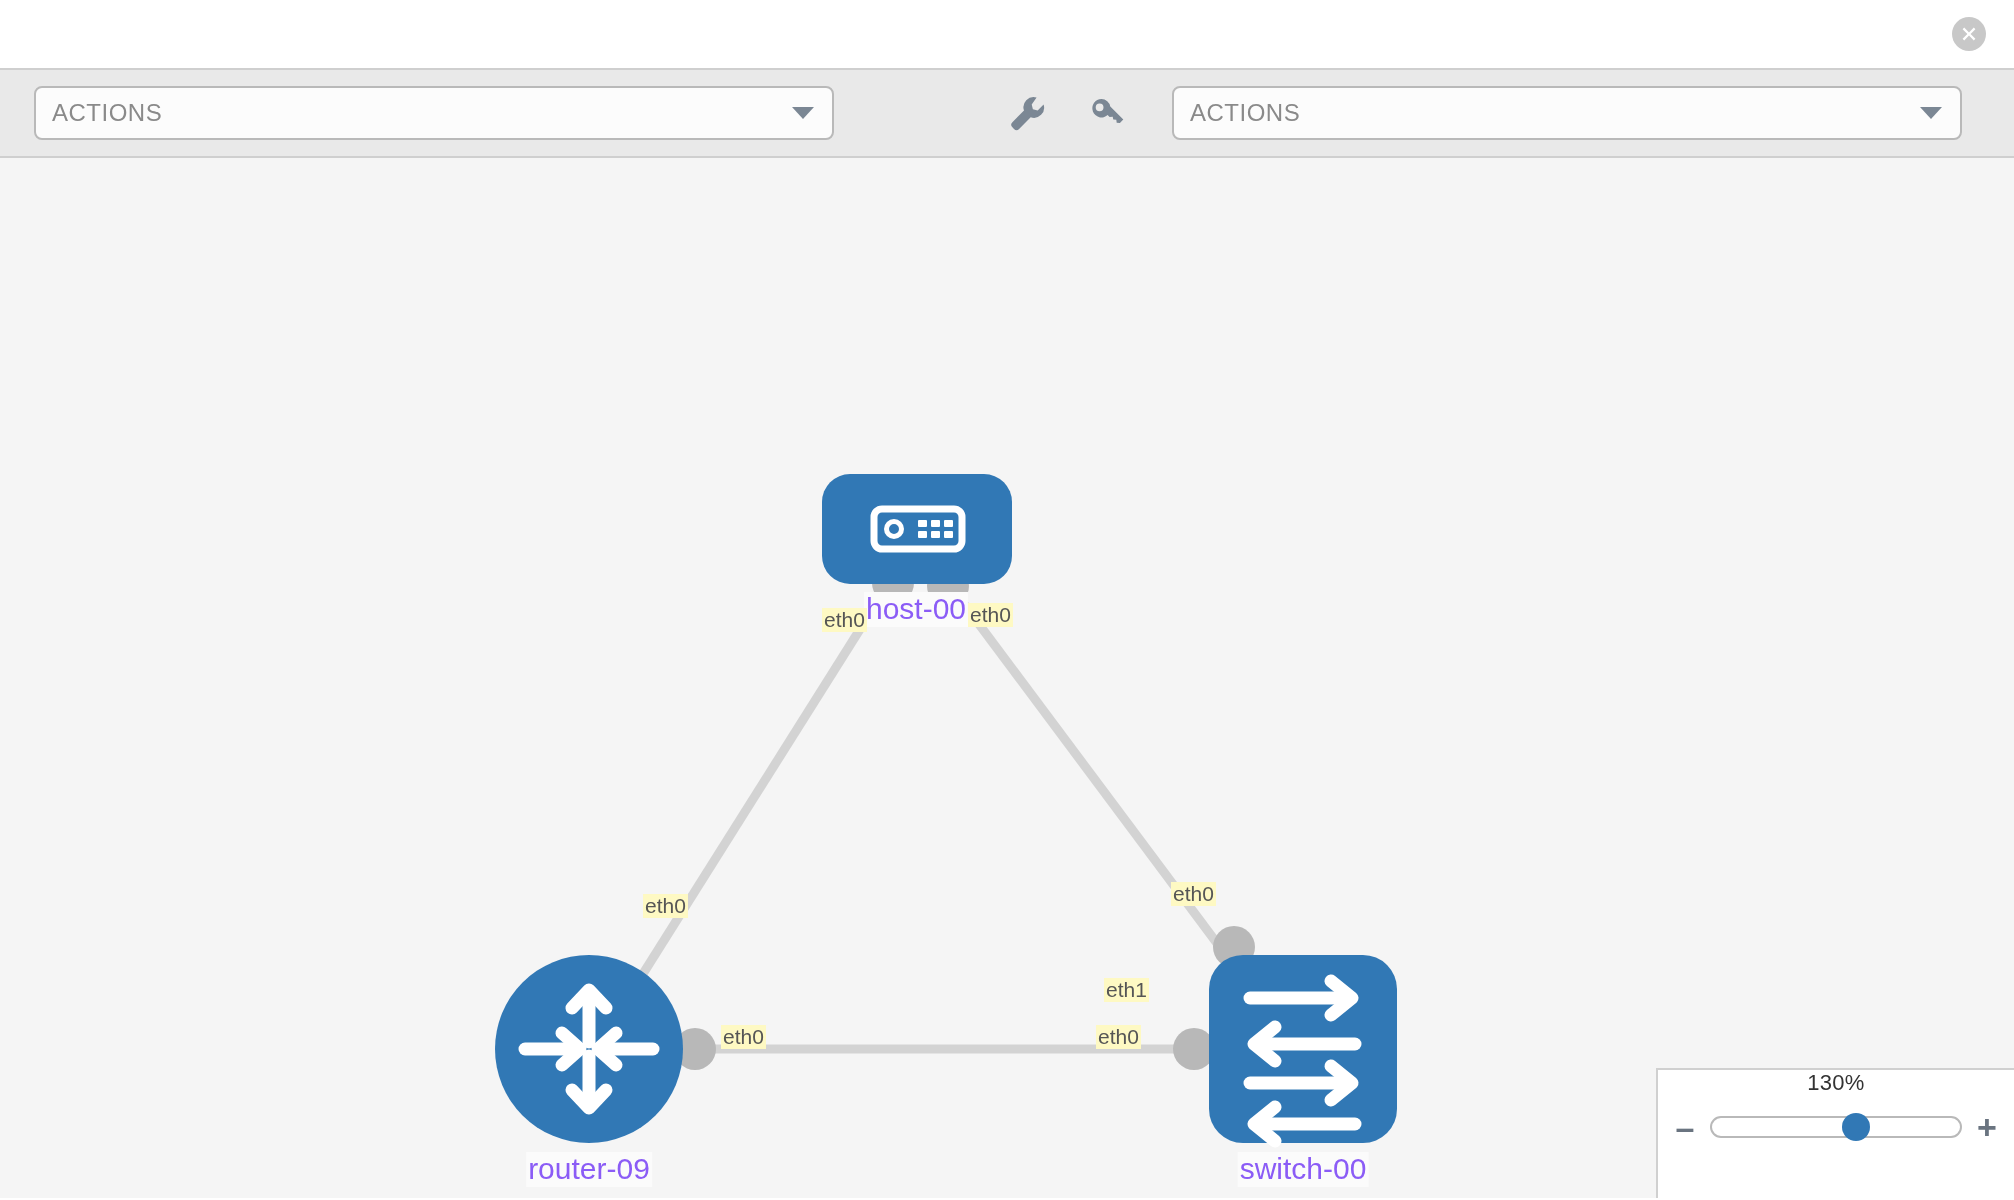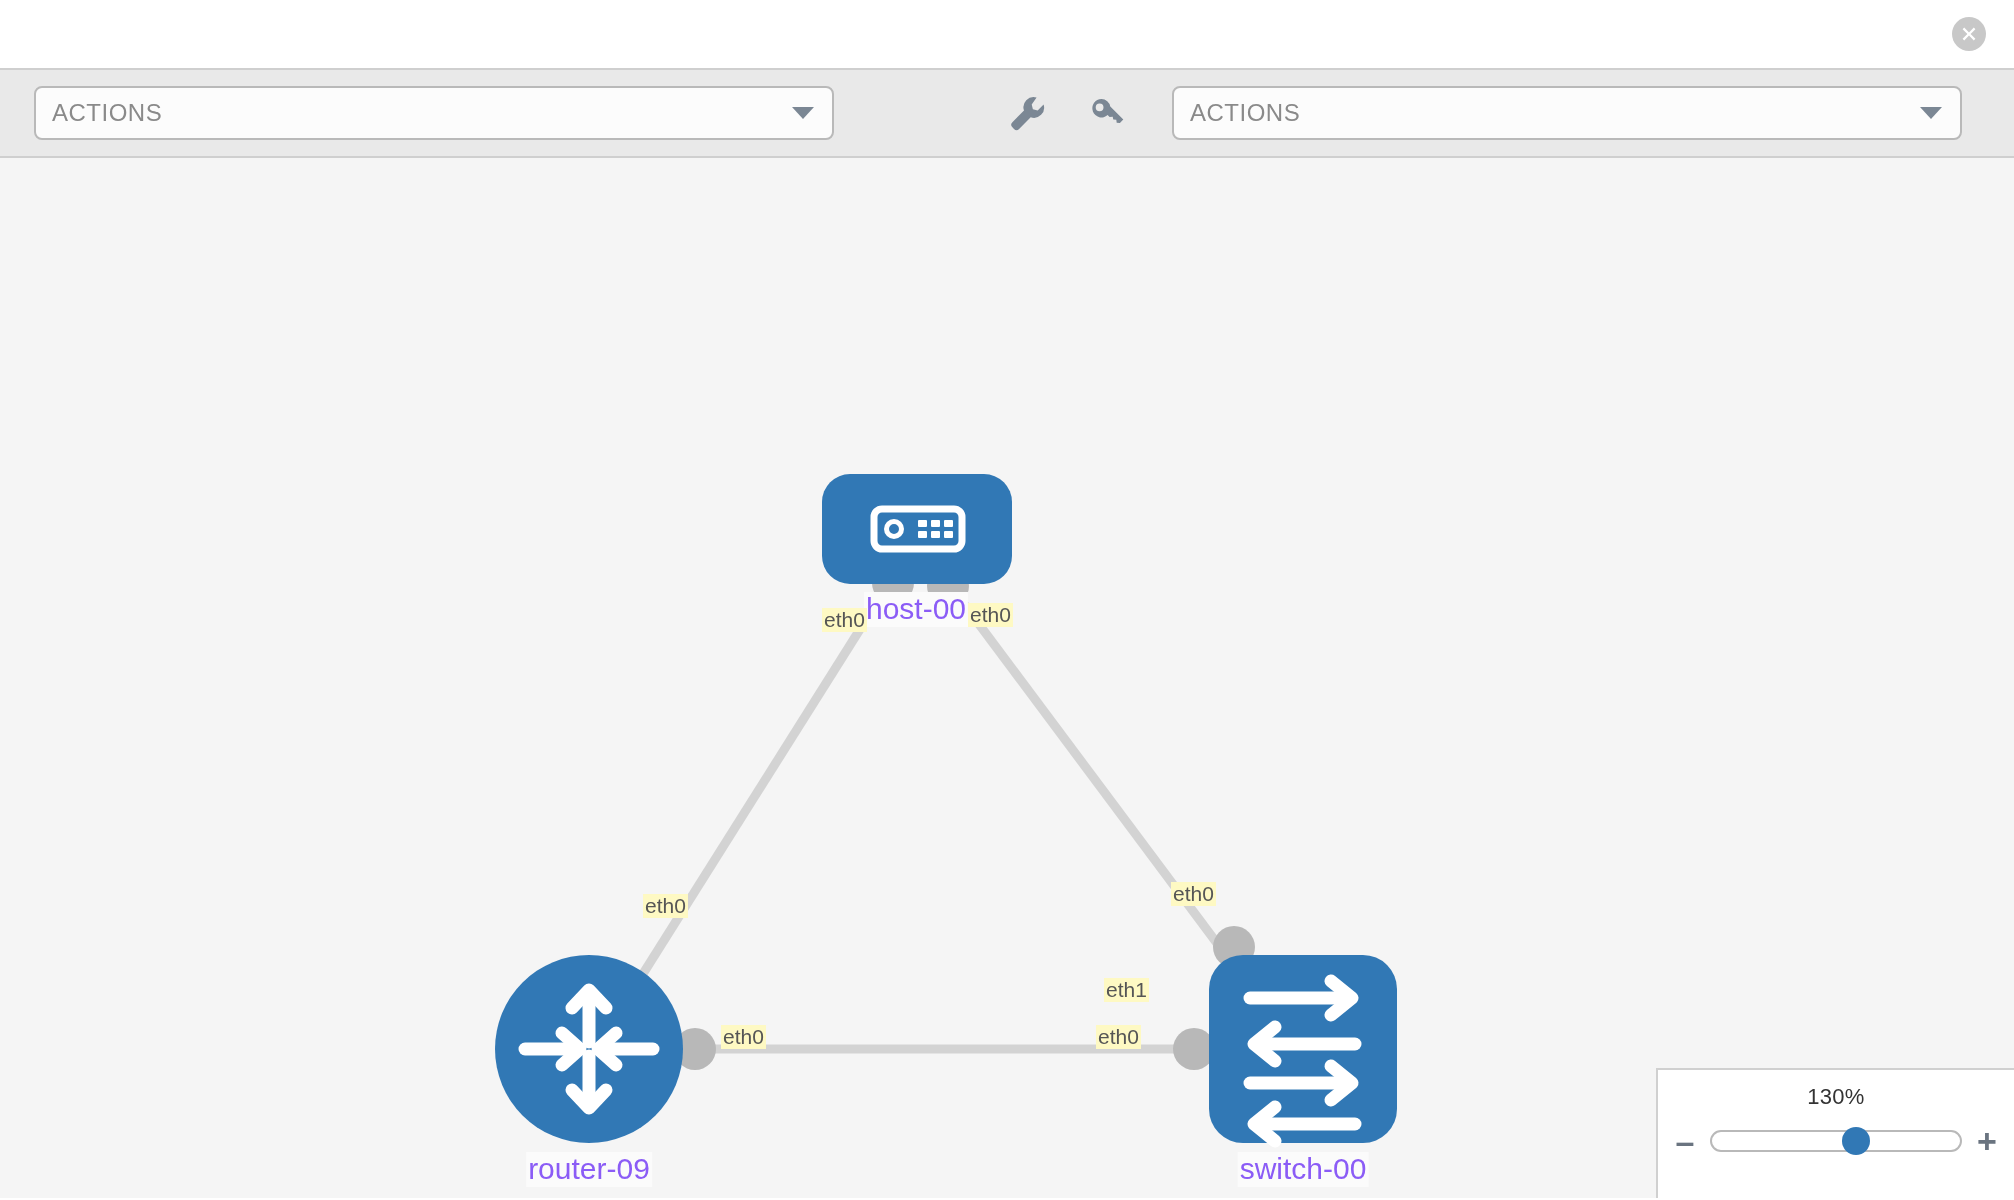--- a/index.html
+++ b/index.html
@@ -130,21 +130,20 @@
     height: 130px;
     background: #ffffff;
     border: 2px solid #d0d0d0;
     border-right: none;
     border-bottom: none;
   }
   .zoom-value {
     text-align: center;
     font-size: 22px;
     color: #333333;
-    margin-top: 14px;
     letter-spacing: 0.3px;
   }
   .zoom-row {
     display: flex;
     align-items: center;
     margin-top: 14px;
     padding: 0 14px;
     gap: 12px;
   }
   .zoom-minus, .zoom-plus {

